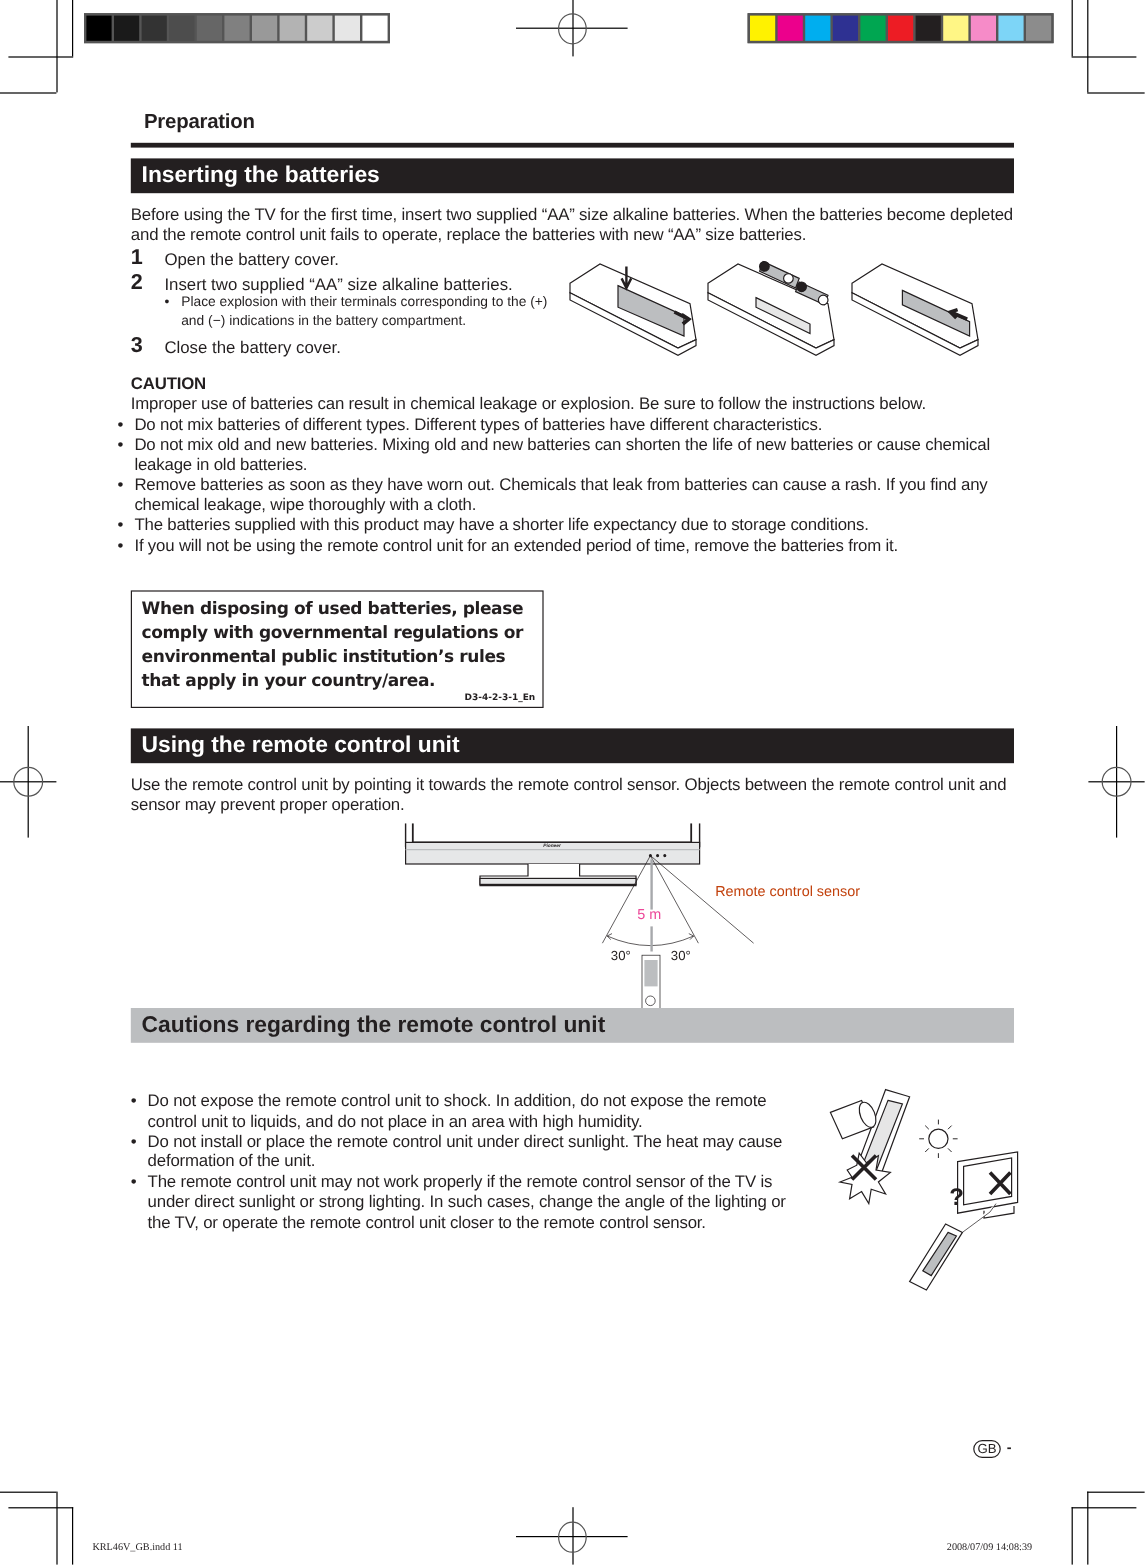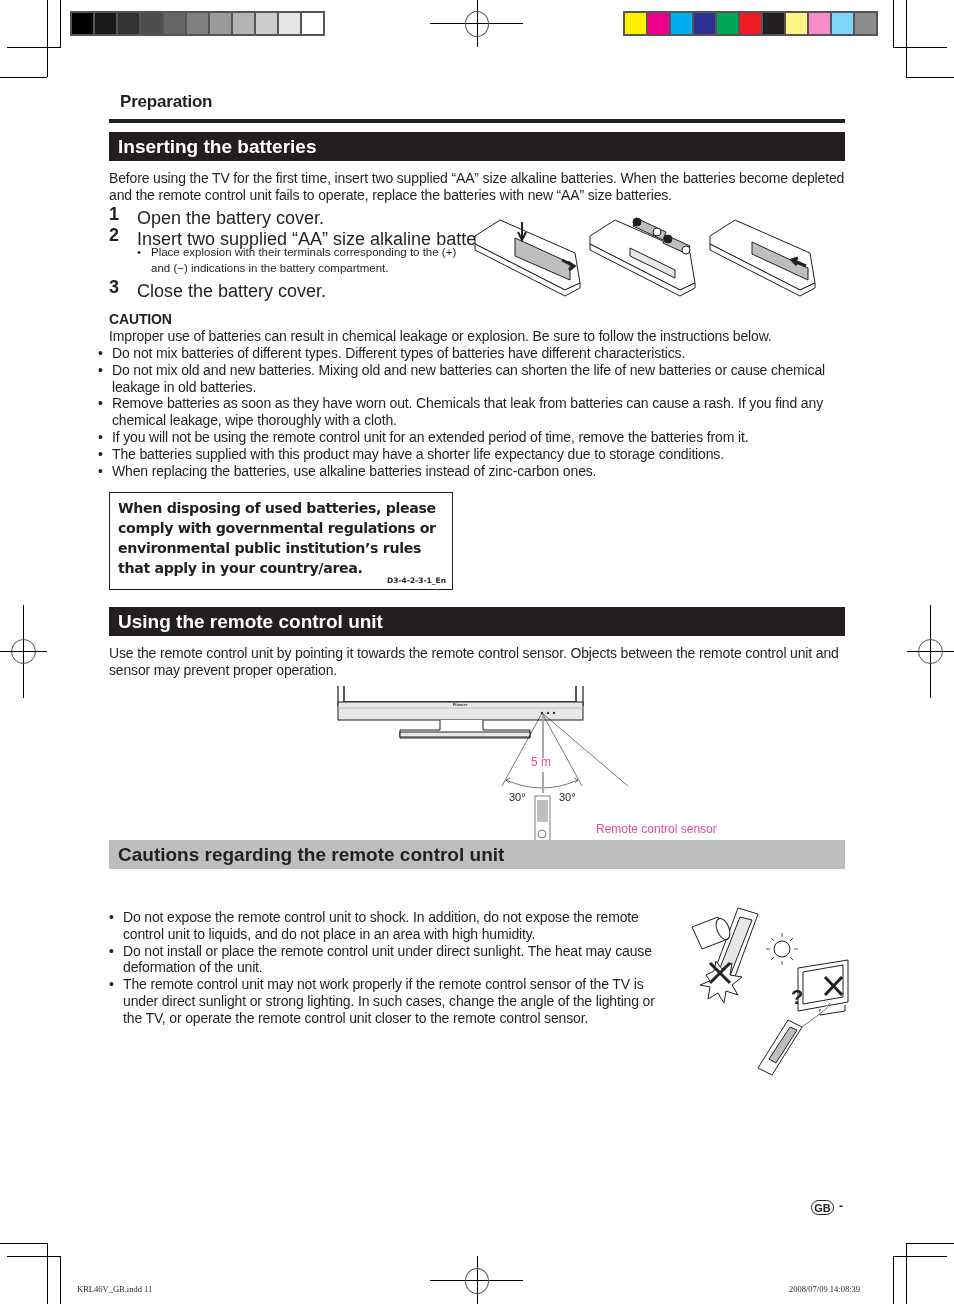--- a/index.html
+++ b/index.html
@@ -14,21 +14,21 @@
   .bar span { display:block; width:21px; height:21px; margin-right:2px; }
   .bar span:last-child { margin-right:0; }
   .prep { left:109px; top:92px; font-weight:bold; font-size:17px; letter-spacing:-0.2px;margin-left:11px; }
   .rule { left:109px; top:119px; width:736px; height:4px; background:#231f20; }
   .hbar { position:absolute; left:109px; width:736px; height:29px; color:#fff;
           font-weight:bold; font-size:19px; line-height:29px; box-sizing:border-box; padding-left:9px; }
   .dark { background:#231f20; }
   .grey { background:#bcbec0; color:#231f20; }
   .para { position:absolute; font-size:14px; line-height:16.8px; letter-spacing:-0.15px; }
   .step-num { position:absolute; font-weight:bold; font-size:18px; }
-  .step-text { position:absolute; font-size:18px; }
+  .step-text { position:absolute; font-size:14px; }
   .small { position:absolute; font-size:11.5px; line-height:16px; }
   ul.bl { list-style:none; margin:0; padding:0; }
   ul.bl li { position:relative; padding-left:14px; }
   ul.bl li:before { content:"\2022"; position:absolute; left:0; top:0; }
   .notice { position:absolute; left:109px; top:492px; width:344px; height:98px; border:1px solid #231f20;
             box-sizing:border-box; padding:5px 8px; font-family:"DejaVu Sans", sans-serif; font-weight:bold;
             font-size:14.2px; line-height:20px; letter-spacing:-0.35px; }
   .notice .code { position:absolute; right:6px; bottom:4px; font-size:7.5px; font-weight:bold; letter-spacing:0; line-height:9px; }
   .slug { position:absolute; font-family:Liberation Serif, serif; font-size:8.5px; color:#231f20; }
 </style>
@@ -157,23 +157,22 @@
     <path d="M336,58 L322,52 M328,50 L322,52 L327,57" stroke-width="3" fill="none"></path>
   </g>
 </svg>
 
 <div class="para" style="left:109px;top:311px;font-weight:bold">CAUTION</div>
 <div class="para" style="left:109px;top:328px;width:740px">Improper use of batteries can result in chemical leakage or explosion. Be sure to follow the instructions below.</div>
 <ul class="bl para" style="left:98px;top:345px;width:730px">
   <li>Do not mix batteries of different types. Different types of batteries have different characteristics.</li>
   <li>Do not mix old and new batteries. Mixing old and new batteries can shorten the life of new batteries or cause chemical leakage in old batteries.</li>
   <li>Remove batteries as soon as they have worn out. Chemicals that leak from batteries can cause a rash. If you find any chemical leakage, wipe thoroughly with a cloth.</li>
+  <li>The batteries supplied with this product may have a shorter life expectancy due to storage conditions.</li>
   <li>If you will not be using the remote control unit for an extended period of time, remove the batteries from it.</li>
-  <li>The batteries supplied with this product may have a shorter life expectancy due to storage conditions.</li>
-  <li>When replacing the batteries, use alkaline batteries instead of zinc-carbon ones.</li>
 </ul>
 
 <div class="notice">
   <span>When disposing of used batteries, please comply with governmental regulations or environmental public institution’s rules that apply in your country/area.</span>
   <span class="code">D3-4-2-3-1_En</span>
 </div>
 
 <div class="hbar dark" style="top:607px">Using the remote control unit</div>
 <div class="para" style="left:109px;top:645px;width:740px">Use the remote control unit by pointing it towards the remote control sensor. Objects between the remote control unit and sensor may prevent proper operation.</div>
 
@@ -203,21 +202,21 @@
   <g stroke="#231f20" stroke-width="0.6">
     <rect x="205" y="110" width="15" height="66" fill="#fff"></rect>
     <rect x="207" y="114" width="11" height="22" fill="#bcbec0" stroke="none"></rect>
     <circle cx="212" cy="148" r="4" fill="#fff"></circle>
     <rect x="207" y="156" width="11" height="12" fill="#bcbec0" stroke="none"></rect>
   </g>
 </svg>
 <div class="abs" style="left:531px;top:755px;font-size:12px;color:#ec4899">5 m</div>
 <div class="abs" style="left:509px;top:791px;font-size:11px">30°</div>
 <div class="abs" style="left:559px;top:791px;font-size:11px">30°</div>
-<div class="abs" style="left:596px;top:822px;font-size:12px;color:#ec4899">Remote control sensor</div>
+<div class="abs" style="left:596px;top:736px;font-size:12px;color:#c2410c">Remote control sensor</div>
 
 <div class="hbar grey" style="top:840px">Cautions regarding the remote control unit</div>
 <ul class="bl para" style="left:109px;top:909px;width:555px">
   <li>Do not expose the remote control unit to shock. In addition, do not expose the remote control unit to liquids, and do not place in an area with high humidity.</li>
   <li>Do not install or place the remote control unit under direct sunlight. The heat may cause deformation of the unit.</li>
   <li>The remote control unit may not work properly if the remote control sensor of the TV is under direct sunlight or strong lighting. In such cases, change the angle of the lighting or the TV, or operate the remote control unit closer to the remote control sensor.</li>
 </ul>
 
 <svg class="abs" style="left:680px;top:905px" width="180" height="175" viewBox="0 0 180 175">
   <g stroke="#231f20" stroke-width="1" fill="#fff">
@@ -237,17 +236,17 @@
     <path d="M145,72 L162,90 M162,72 L145,90" stroke-width="3"></path>
   </g>
   <text x="111" y="99" font-size="20" font-weight="bold" fill="#231f20" font-family="Liberation Sans, sans-serif">?</text>
   <g stroke="#231f20" stroke-width="1" fill="#fff">
     <path d="M108,115 L122,122 L92,170 L78,163 Z"></path>
     <path d="M110,122 L117,125 L96,158 L89,154 Z" fill="#bcbec0"></path>
     <path d="M122,122 L145,105 L150,98" stroke-width="0.6"></path>
   </g>
 </svg>
 
-<div class="abs" style="left:811px;top:1200px;width:23px;height:15px;border:1.5px solid #231f20;border-radius:8px;font-size:11px;font-weight:bold;text-align:center;line-height:15px;box-sizing:border-box">GB</div>
+<div class="abs" style="left:811px;top:1200px;width:23px;height:15px;border:1.5px solid #231f20;border-radius:8px;font-size:11px;font-weight:normal;text-align:center;line-height:15px;box-sizing:border-box">GB</div>
 <div class="abs" style="left:839px;top:1199px;font-size:12px;font-weight:bold">-</div>
 
 <div class="slug" style="left:77px;top:1284px">KRL46V_GB.indd   11</div>
 <div class="slug" style="left:789px;top:1284px">2008/07/09   14:08:39</div>
 
 </body></html>

